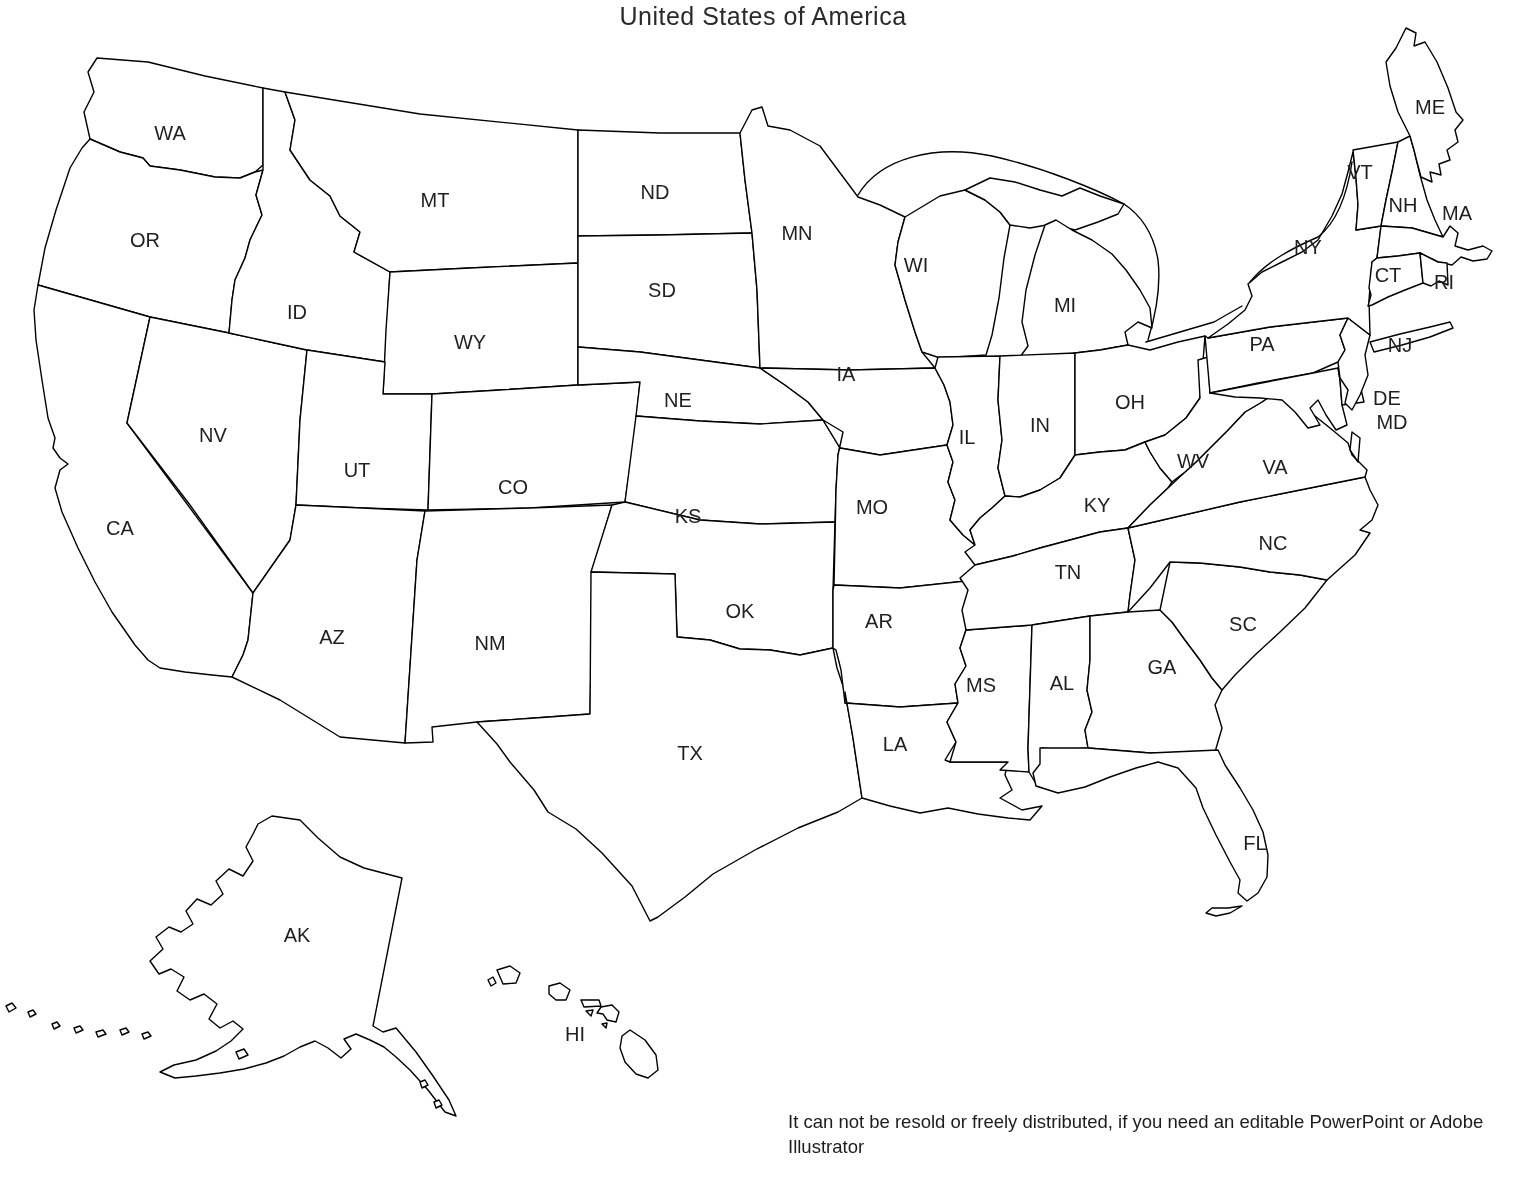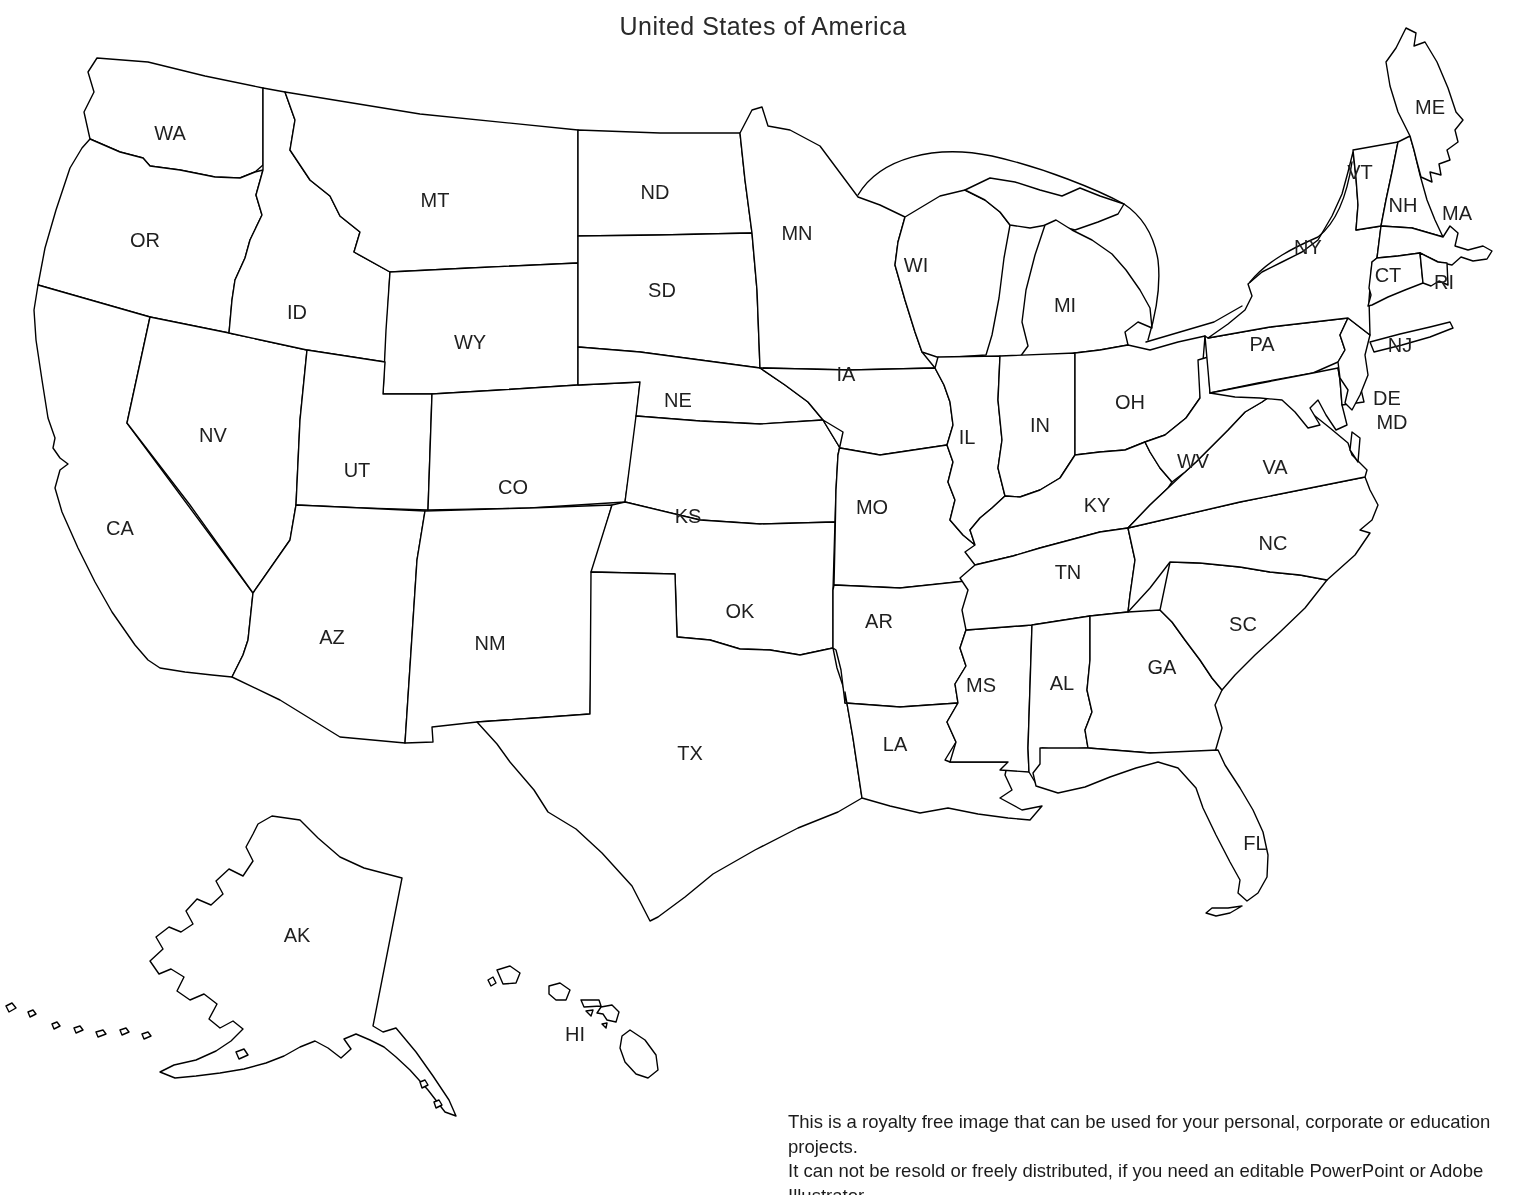--- a/index.html
+++ b/index.html
@@ -1,18 +1,18 @@
 <!DOCTYPE html>
 <html><head>
 <meta charset="utf-8">
 <style>
   html,body{margin:0;padding:0;background:#ffffff;}
   .page{position:relative;width:1526px;height:1195px;background:#ffffff;overflow:hidden;
         font-family:"Liberation Sans","DejaVu Sans",sans-serif;}
-  .map-title{position:absolute;top:12px;left:0;width:1526px;text-align:center;
+  .map-title{position:absolute;top:2px;left:0;width:1526px;text-align:center;
              font-size:25px;font-weight:400;color:#2a2a2a;letter-spacing:0.5px;}
   svg.usmap{position:absolute;left:0;top:0;}
   svg.usmap path{fill:#ffffff;stroke:#000000;stroke-width:1.4;stroke-linejoin:round;stroke-linecap:round;}
   svg.usmap path.waterline{fill:none;}
   svg.usmap text{font-family:"Liberation Sans","DejaVu Sans",sans-serif;font-size:20px;fill:#1f1f1f;
                  text-anchor:middle;}
   .footer{position:absolute;left:788px;top:1110px;width:732px;
           font-size:18.5px;line-height:24.5px;color:#1c1c1c;}
 </style>
 </head>
@@ -132,17 +132,16 @@
       <text x="1444" y="289">RI</text>
       <text x="1400" y="352">NJ</text>
       <text x="1387" y="405">DE</text>
       <text x="1392" y="429">MD</text>
       <text x="297" y="942">AK</text>
       <text x="575" y="1041">HI</text>
     </g>
   </svg>
 
   <div class="footer">
-    <div>This is a royalty free image that can be used for your personal, corporate or education projects.</div>
     <div>It can not be resold or freely distributed, if you need an editable PowerPoint or Adobe Illustrator</div>
 
   </div>
 </div>
 
 </body></html>

